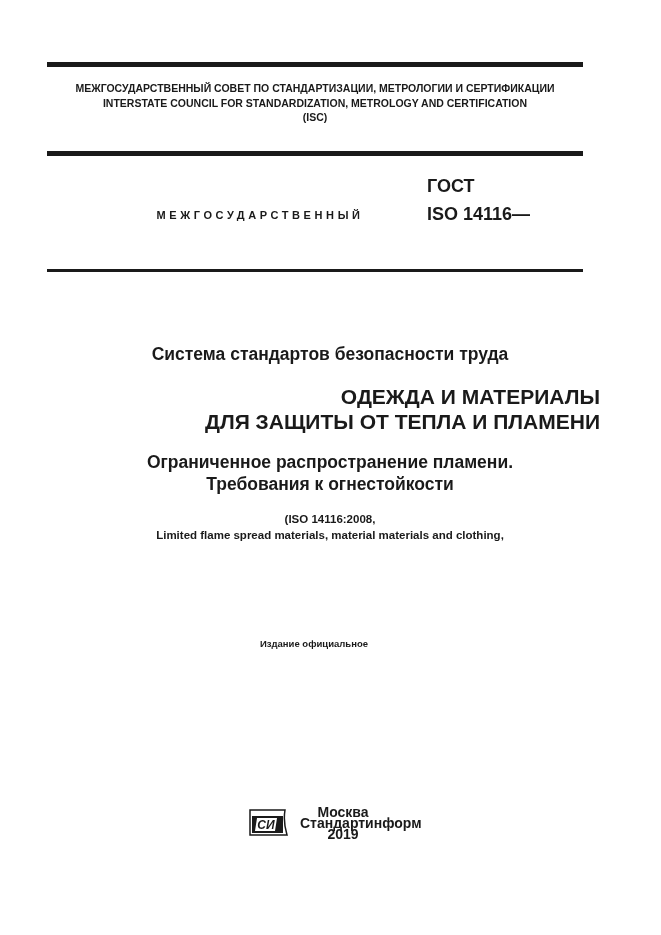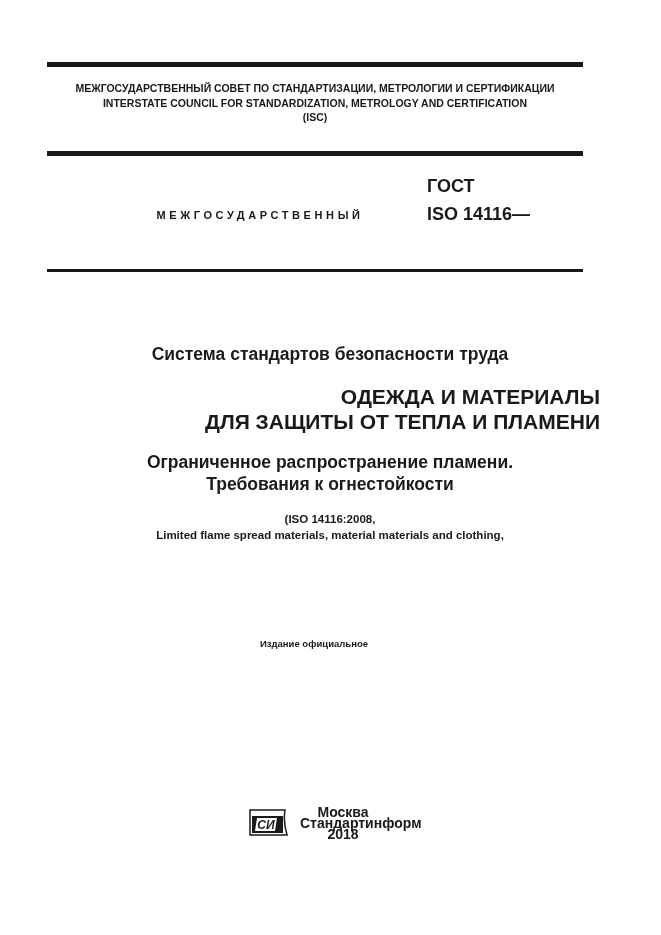--- a/index.html
+++ b/index.html
@@ -68,14 +68,14 @@
     <path d="M1 2 L36 2 Q34 14 38 27 L1 27 Z" fill="#ffffff" stroke="#1a1a1a" stroke-width="1.5"></path>
     <rect x="3" y="8" width="31" height="17" fill="#1a1a1a"></rect>
     <path d="M8 10 L28 10 L26 23 L6 23 Z" fill="#ffffff"></path>
     <text x="17" y="21" text-anchor="middle" font-family="Liberation Sans, sans-serif" font-weight="bold" font-style="italic" font-size="12" fill="#1a1a1a">СИ</text>
   </svg>
 </div>
 
 <div class="abs center pub" style="top:807px;">
   <div>Москва</div>
   <div>Стандартинформ</div>
-  <div>2018</div>
+  <div>2019</div>
 </div>
 
 </body></html>

